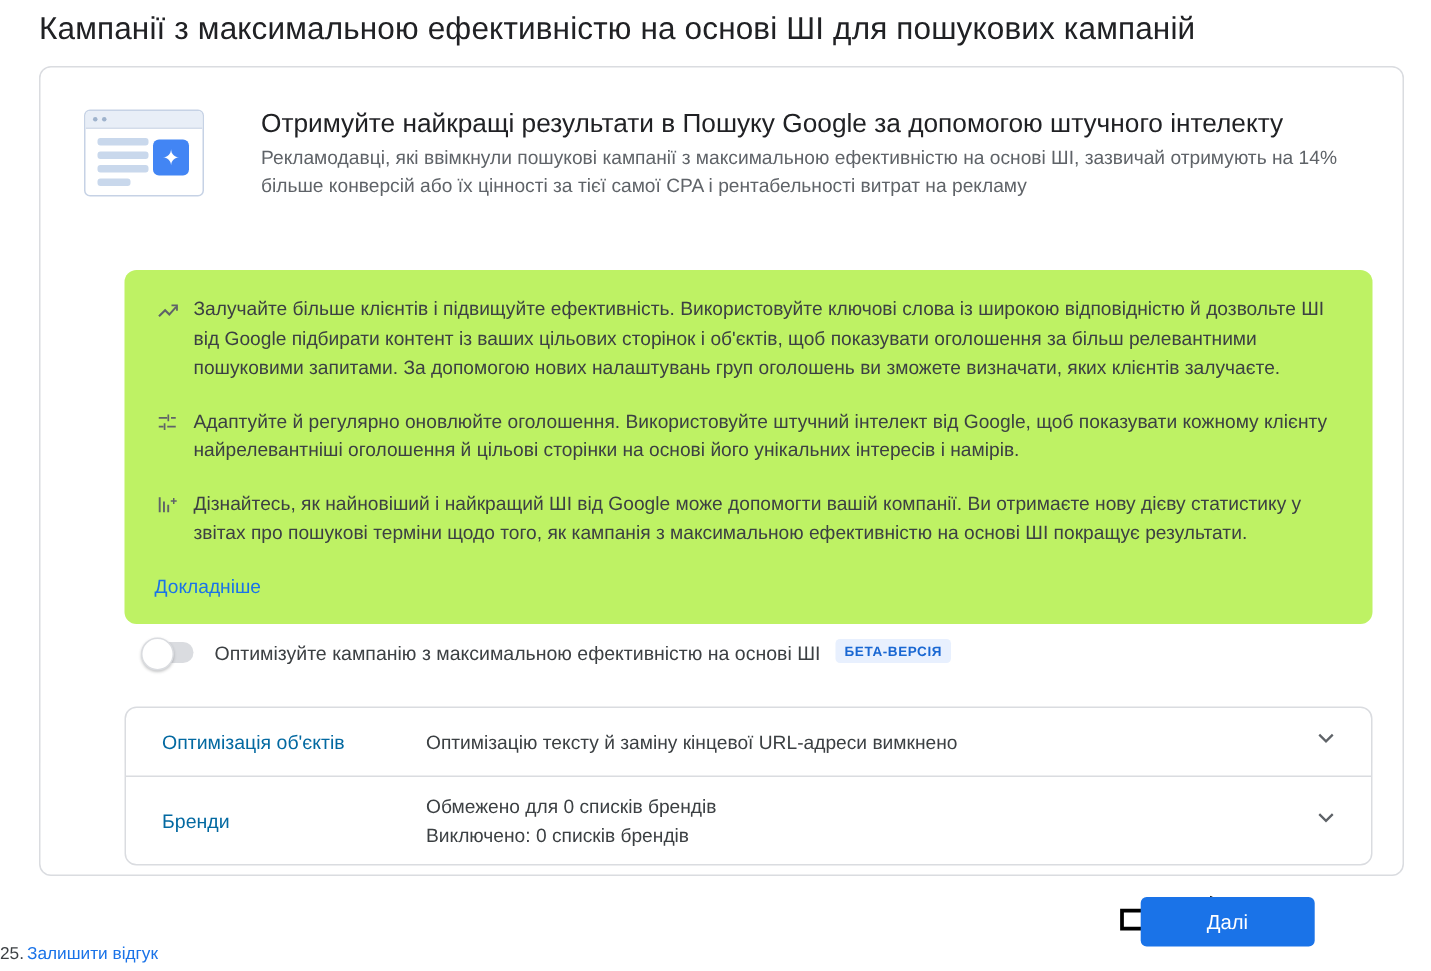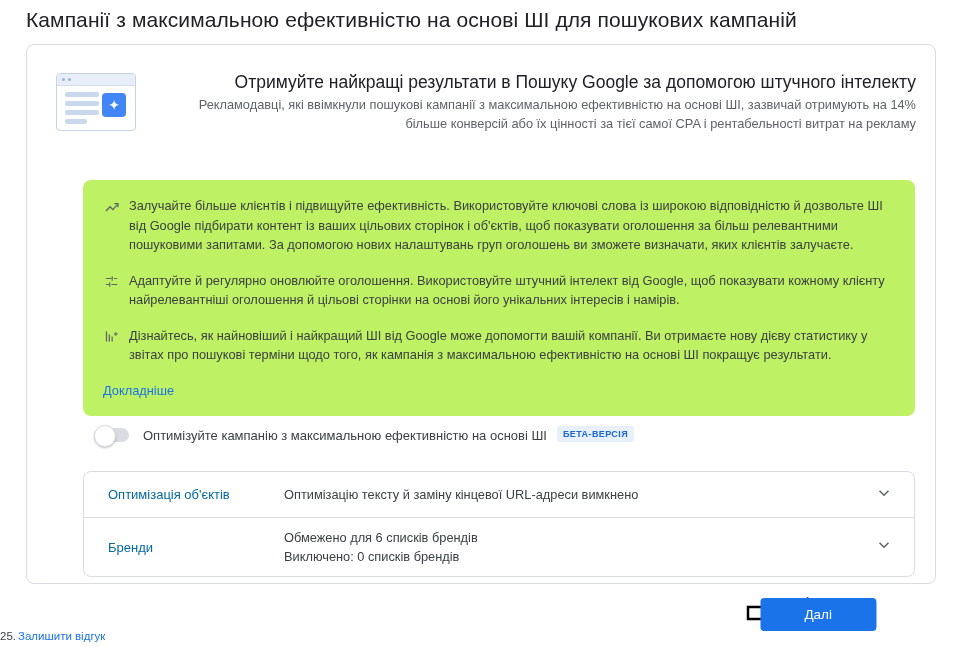--- a/index.html
+++ b/index.html
@@ -83,21 +83,20 @@
     height: 24px;
     border-radius: 4px;
     background: #4285f4;
     color: #fff;
     font-size: 14px;
     line-height: 24px;
     text-align: center;
   }
   .hero-text {
     margin-left: 118px;
-    text-align: right;
   }
   .hero-heading {
     font-size: 17.5px;
     line-height: 26px;
     color: #202124;
     font-weight: 400;
     margin: 0;
   }
   .hero-sub {
     font-size: 12.8px;
@@ -343,21 +342,21 @@
         <div class="chevron">
           <svg width="18" height="18" viewBox="0 0 24 24" fill="none" stroke="currentColor" stroke-width="2">
             <path d="M6 9l6 6 6-6"></path>
           </svg>
         </div>
       </div>
 
       <div class="acc-item">
         <div class="acc-label">Бренди</div>
         <div class="acc-value">
-          <span>Обмежено для 6 списків брендів</span>
+          <span>Обмежено для 0 списків брендів</span>
           <span class="line2">Виключено: 0 списків брендів</span>
         </div>
         <div class="chevron">
           <svg width="18" height="18" viewBox="0 0 24 24" fill="none" stroke="currentColor" stroke-width="2">
             <path d="M6 9l6 6 6-6"></path>
           </svg>
         </div>
       </div>
 
     </div>

